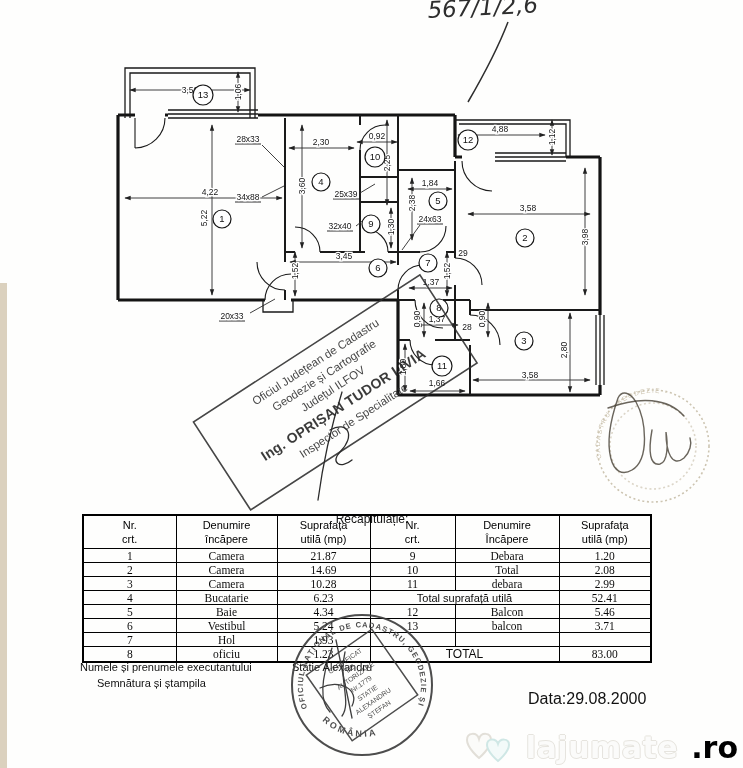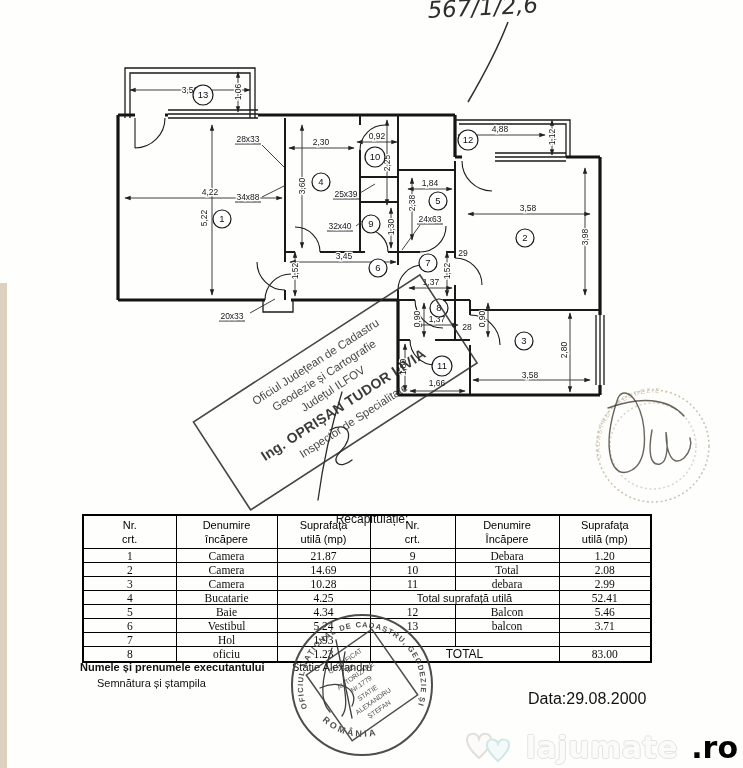--- a/index.html
+++ b/index.html
@@ -102,21 +102,21 @@
         <td>3</td>
         <td>Camera</td>
         <td>10.28</td>
         <td>11</td>
         <td>debara</td>
         <td>2.99</td>
       </tr>
       <tr>
         <td>4</td>
         <td>Bucatarie</td>
-        <td>4.25</td>
+        <td>6.23</td>
         <td class="sp" colspan="2">Total suprafață utilă</td>
         <td>52.41</td>
       </tr>
       <tr>
         <td>5</td>
         <td>Baie</td>
         <td>4.34</td>
         <td>12</td>
         <td>Balcon</td>
         <td>5.46</td>
@@ -140,21 +140,21 @@
       <tr>
         <td>8</td>
         <td>oficiu</td>
         <td>1.23</td>
         <td class="tot" colspan="2">TOTAL</td>
         <td>83.00</td>
       </tr>
     </tbody>
   </table>
 
-  <div class="f-line" style="left:80px; top:661px;font-weight:bold;">Numele și prenumele executantului</div>
+  <div class="f-line" style="left:80px; top:661px;">Numele și prenumele executantului</div>
   <div class="f-line" style="left:97px; top:677px;">Semnătura și ștampila</div>
   <div class="f-line" style="left:292px; top:661px;">Statie Alexandru</div>
   <div class="f-line" style="left:528px; top:690px; font-size:16px;">Data:29.08.2000</div>
 
   <svg id="overlay" width="743" height="768" viewBox="0 0 743 768">
     <defs>
       <marker id="arr" viewBox="0 0 10 10" refX="9" refY="5" markerWidth="7" markerHeight="7" orient="auto-start-reverse">
         <path d="M0,1.5 L10,5 L0,8.5 z" fill="#222"></path>
       </marker>
       <path id="ringPath" d="M 308,710 A 59,59 0 1 1 416,710" fill="none"></path>

